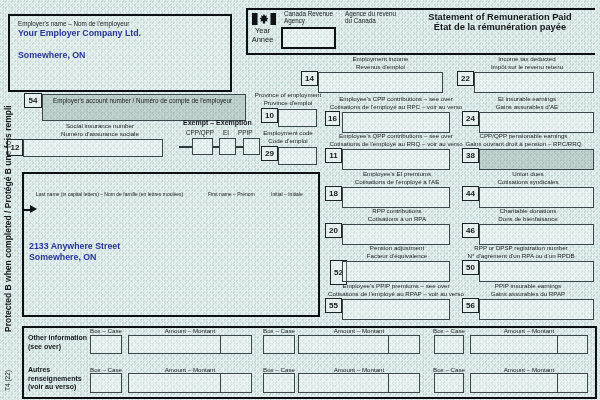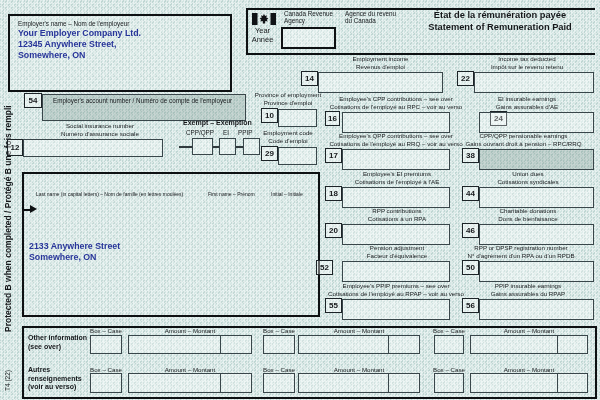--- a/index.html
+++ b/index.html
@@ -44,21 +44,20 @@
 <body>
 
 <div class="form">
 
   <div class="vtext" style="left:3px;top:332px;font-weight:bold;font-size:8.5px;">Protected B when completed / Protégé B une fois rempli</div>
   <div class="vtext" style="left:4px;top:391px;font-size:6.5px;">T4 (22)</div>
 
   <div class="abs blackbox" style="left:8px;top:14px;width:220px;height:74px;background:rgba(255,255,255,.12);">
     <div class="tinylabel" style="position:absolute;left:8px;top:4px;">Employer's name – Nom de l'employeur</div>
     <div class="blue" style="position:absolute;left:8px;top:12px;font-size:8.8px;">Your Employer Company Ltd.</div>
-    <div class="blue" style="position:absolute;left:8px;top:23px;font-size:8.8px;">12345 Anywhere Street,</div>
     <div class="blue" style="position:absolute;left:8px;top:34px;font-size:8.8px;">Somewhere, ON</div>
   </div>
 
   <div class="vline" style="left:246px;top:8px;width:2px;height:47px;"></div>
   <div class="hline" style="left:246px;top:8px;width:349px;height:1.5px;"></div>
   <div class="hline" style="left:246px;top:53px;width:349px;height:2px;"></div>
 
   <div class="abs" style="left:252px;top:11px;">
     <svg width="24" height="12" viewBox="0 0 24 12">
       <rect x="0" y="0" width="5.5" height="12" fill="#101316"></rect>
@@ -68,22 +67,22 @@
   </div>
   <div class="abs tinylabel" style="left:246px;top:26px;width:33px;text-align:center;white-space:pre-line;font-size:7.5px;line-height:9px;">Year
 Année</div>
   <div class="abs" style="left:281px;top:27px;width:55px;height:22px;border:2px solid #0e1113;background:rgba(255,255,255,.3);box-sizing:border-box;"></div>
   <div class="abs tinylabel" style="left:284px;top:10px;white-space:pre-line;">Canada Revenue
 Agency</div>
   <div class="abs tinylabel" style="left:345px;top:10px;white-space:pre-line;">Agence du revenu
 du Canada</div>
 
   <div class="abs" style="left:405px;top:10px;width:190px;text-align:center;">
+    <div style="font-weight:bold;font-size:9.3px;margin-top:2px;">Statement of Remuneration Paid</div>
     <div style="font-weight:bold;font-size:9.3px;">État de la rémunération payée</div>
-    <div style="font-weight:bold;font-size:9.3px;margin-top:2px;">Statement of Remuneration Paid</div>
   </div>
 
   <div class="numbox" style="left:24px;top:93px;width:18px;height:15px;">54</div>
   <div class="field shaded" style="left:42px;top:94px;width:204px;height:27px;">
     <div class="tinylabel" style="position:absolute;left:10px;top:2px;">Employer's account number / Numéro de compte de l'employeur</div>
   </div>
 
   <div class="gridlabel" style="left:30px;top:122px;width:140px;height:15px;">Social insurance number
 Numéro d'assurance sociale</div>
   <div class="numbox" style="left:7px;top:139px;width:16px;height:17px;">12</div>
@@ -127,25 +126,25 @@
       <div class="gridlabel" style="left: 458px; top: 55px; width: 138px; height: 15px;">Income tax deducted
 Impôt sur le revenu retenu</div>
       <div class="numbox" style="left: 457px; top: 71px; width: 17px; height: 15px;">22</div>
       <div class="field" style="left: 474px; top: 72px; width: 120px; height: 21px;"></div>
       <div class="gridlabel" style="left: 300px; top: 95px; width: 192px; height: 15px;">Employee's CPP contributions – see over
 Cotisations de l'employé au RPC – voir au verso</div>
       <div class="numbox" style="left: 325px; top: 111px; width: 15px; height: 15px;">16</div>
       <div class="field" style="left: 342px; top: 112px; width: 108px; height: 21px;"></div>
       <div class="gridlabel" style="left: 458px; top: 95px; width: 138px; height: 15px;">EI insurable earnings
 Gains assurables d'AE</div>
-      <div class="numbox" style="left: 462px; top: 111px; width: 17px; height: 15px; margin-left: 28px;">24</div>
+      <div class="numbox" style="left: 462px; top: 111px; width: 17px; height: 15px;">24</div>
       <div class="field" style="left: 479px; top: 112px; width: 115px; height: 21px;"></div>
       <div class="gridlabel" style="left: 298px; top: 132px; width: 196px; height: 15px;">Employee's QPP contributions – see over
 Cotisations de l'employé au RRQ – voir au verso</div>
-      <div class="numbox" style="left: 325px; top: 148px; width: 17px; height: 15px;">17</div>
+      <div class="numbox" style="left: 325px; top: 148px; width: 17px; height: 15px;">11</div>
       <div class="field" style="left: 342px; top: 149px; width: 108px; height: 21px;"></div>
       <div class="gridlabel" style="left: 450px; top: 132px; width: 147px; height: 15px;">CPP/QPP pensionable earnings
 Gains ouvrant droit à pension – RPC/RRQ</div>
       <div class="numbox" style="left: 462px; top: 148px; width: 17px; height: 15px;">38</div>
       <div class="field shaded" style="left: 479px; top: 149px; width: 115px; height: 21px;"></div>
       <div class="gridlabel" style="left: 322px; top: 170px; width: 150px; height: 15px;">Employee's EI premiums
 Cotisations de l'employé à l'AE</div>
       <div class="numbox" style="left: 325px; top: 186px; width: 17px; height: 15px;">18</div>
       <div class="field" style="left: 342px; top: 187px; width: 108px; height: 21px;"></div>
       <div class="gridlabel" style="left: 468px; top: 170px; width: 120px; height: 15px;">Union dues
@@ -155,21 +154,21 @@
       <div class="gridlabel" style="left: 322px; top: 207px; width: 150px; height: 15px;">RPP contributions
 Cotisations à un RPA</div>
       <div class="numbox" style="left: 325px; top: 223px; width: 17px; height: 15px;">20</div>
       <div class="field" style="left: 342px; top: 224px; width: 108px; height: 21px;"></div>
       <div class="gridlabel" style="left: 468px; top: 207px; width: 120px; height: 15px;">Charitable donations
 Dons de bienfaisance</div>
       <div class="numbox" style="left: 462px; top: 223px; width: 17px; height: 15px;">46</div>
       <div class="field" style="left: 479px; top: 224px; width: 115px; height: 21px;"></div>
       <div class="gridlabel" style="left: 322px; top: 244px; width: 150px; height: 15px;">Pension adjustment
 Facteur d'équivalence</div>
-      <div class="numbox" style="left: 316px; top: 260px; width: 17px; height: 15px;">52</div>
+      <div class="numbox" style="left: 330px; top: 260px; width: 17px; height: 25px;">52</div>
       <div class="field" style="left: 342px; top: 261px; width: 108px; height: 21px;"></div>
       <div class="gridlabel" style="left: 446px; top: 244px; width: 150px; height: 15px;">RPP or DPSP registration number
 N° d'agrément d'un RPA ou d'un RPDB</div>
       <div class="numbox" style="left: 462px; top: 260px; width: 17px; height: 15px;">50</div>
       <div class="field" style="left: 479px; top: 261px; width: 115px; height: 21px;"></div>
       <div class="gridlabel" style="left: 320px; top: 282px; width: 152px; height: 15px;">Employee's PPIP premiums – see over
 Cotisations de l'employé au RPAP – voir au verso</div>
       <div class="numbox" style="left: 325px; top: 298px; width: 17px; height: 15px;">55</div>
       <div class="field" style="left: 342px; top: 299px; width: 108px; height: 21px;"></div>
       <div class="gridlabel" style="left: 462px; top: 282px; width: 132px; height: 15px;">PPIP insurable earnings

